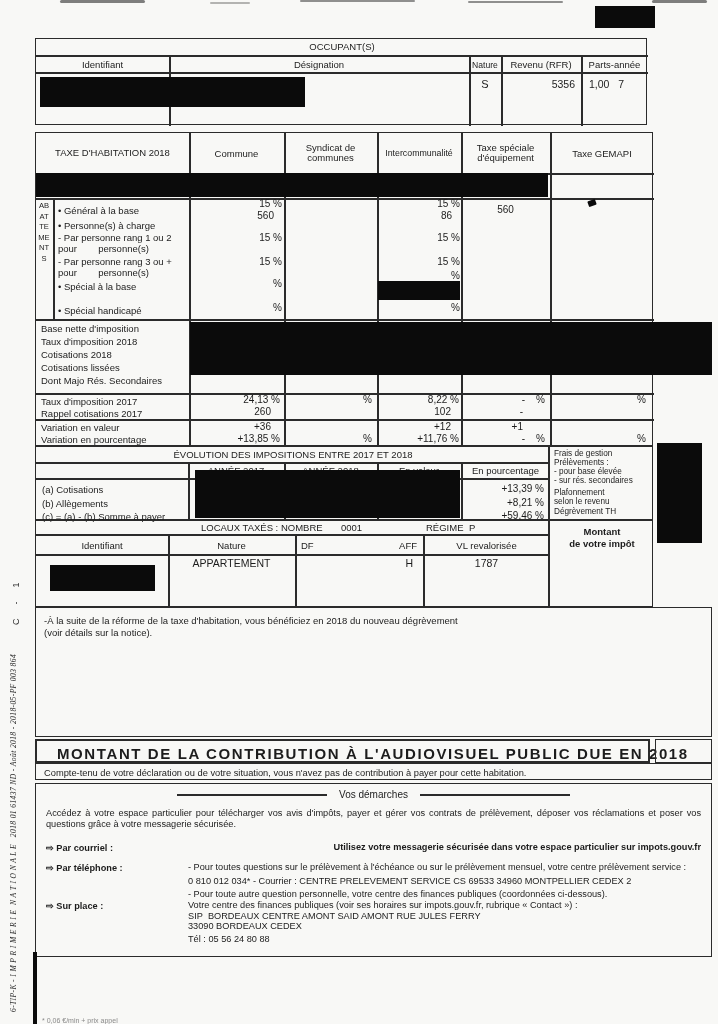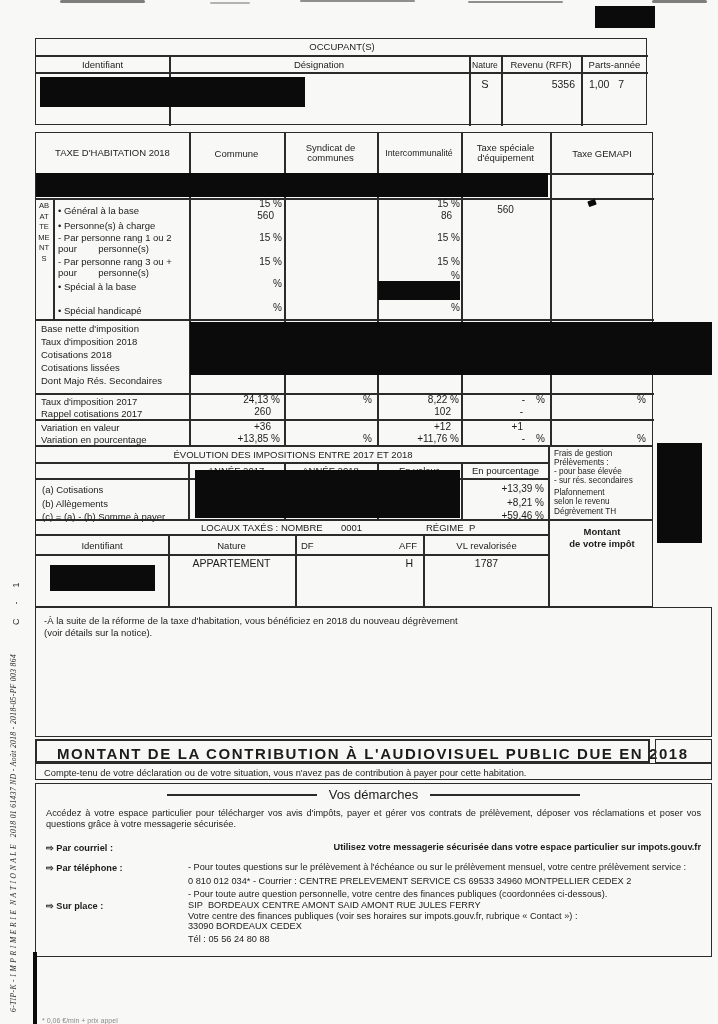--- a/index.html
+++ b/index.html
@@ -202,43 +202,43 @@
     <div class="v b" style="left:20px;top:5px;font-size:15px;letter-spacing:1.6px">MONTANT DE LA CONTRIBUTION À L'AUDIOVISUEL PUBLIC DUE EN 2018</div>
   </div>
   <div class="bx" style="left:655px;top:739px;width:57px;height:24px"></div>
   <div class="bx" style="left:35px;top:763px;width:677px;height:17px">
     <div class="v" style="left:8px;top:4px;font-size:9.3px">Compte-tenu de votre déclaration ou de votre situation, vous n'avez pas de contribution à payer pour cette habitation.</div>
   </div>
 
   <div class="bx" style="left:35px;top:783px;width:677px;height:174px;padding:2px 10px 0 10px">
     <div style="display:flex;align-items:center;justify-content:center;gap:12px;height:17px">
       <div style="width:150px;height:2px;background:#2b2b2b"></div>
-      <div style="font-size:13px">Vos démarches</div>
+      <div style="font-size:10px">Vos démarches</div>
       <div style="width:150px;height:2px;background:#2b2b2b"></div>
     </div>
     <div class="dem-item" style="margin-top:5px">
       <div class="dem-content">Accédez à votre espace particulier pour télécharger vos avis d'impôts, payer et gérer vos contrats de prélèvement, déposer vos réclamations et poser vos questions grâce à votre messagerie sécurisée.</div>
     </div>
     <div class="dem-item" style="margin-top:13px">
       <div class="dem-label"><span>⇨</span> <span>Par courriel :</span></div>
       <div class="dem-content b" style="text-align:right">Utilisez votre messagerie sécurisée dans votre espace particulier sur impots.gouv.fr</div>
     </div>
     <div class="dem-item" style="margin-top:9px">
       <div class="dem-label"><span>⇨</span> <span>Par téléphone :</span></div>
       <div class="dem-content">
         <div>- Pour toutes questions sur le prélèvement à l'échéance ou sur le prélèvement mensuel, votre centre prélèvement service :</div>
         <div style="margin-top:3px;text-align:left">0 810 012 034* - Courrier : CENTRE PRELEVEMENT SERVICE CS 69533 34960 MONTPELLIER CEDEX 2</div>
         <div style="margin-top:3px;text-align:left">- Pour toute autre question personnelle, votre centre des finances publiques (coordonnées ci-dessous).</div>
       </div>
     </div>
     <div class="dem-item" style="">
       <div class="dem-label"><span>⇨</span> <span>Sur place :</span></div>
       <div class="dem-content" style="text-align:left">
+        <div>Votre centre des finances publiques (voir ses horaires sur impots.gouv.fr, rubrique « Contact ») :</div>
         <div>SIP&nbsp;&nbsp;BORDEAUX CENTRE AMONT SAID AMONT RUE JULES FERRY</div>
-        <div>Votre centre des finances publiques (voir ses horaires sur impots.gouv.fr, rubrique « Contact ») :</div>
         <div>33090 BORDEAUX CEDEX</div>
         <div style="margin-top:2px">Tél : 05 56 24 80 88</div>
       </div>
     </div>
   </div>
 
   <div class="vtext" style="left:11px;top:625px;font-size:9px;letter-spacing:3px">C&nbsp;&nbsp;-&nbsp;&nbsp;1</div>
   <div class="vtext" style="left:9px;top:1012px;font-size:7.5px;font-style:italic;font-family:'Liberation Serif',serif;letter-spacing:.4px">6-TIP-K - I M P R I M E R I E&nbsp;&nbsp;N A T I O N A L E&nbsp;&nbsp;&nbsp;2018 01 61437 ND - Août 2018 - 2018-05-PF 003 864</div>
 
   <div class="red" style="left:33px;top:952px;width:4px;height:72px"></div>

